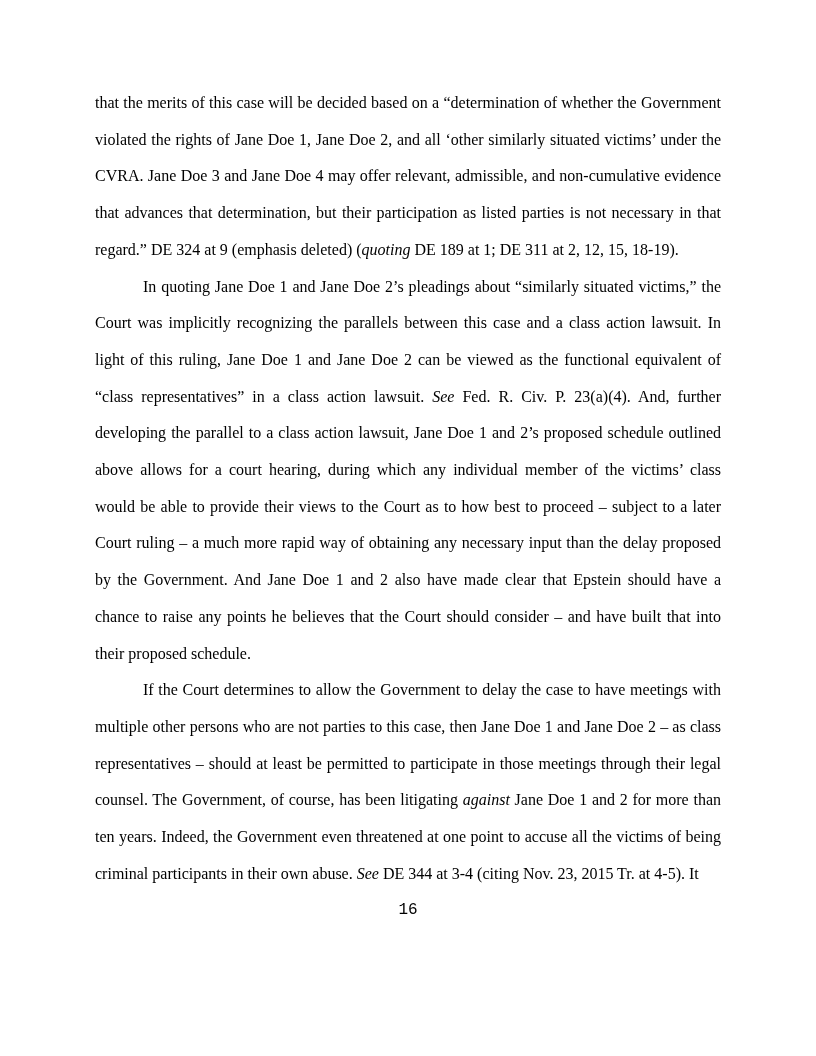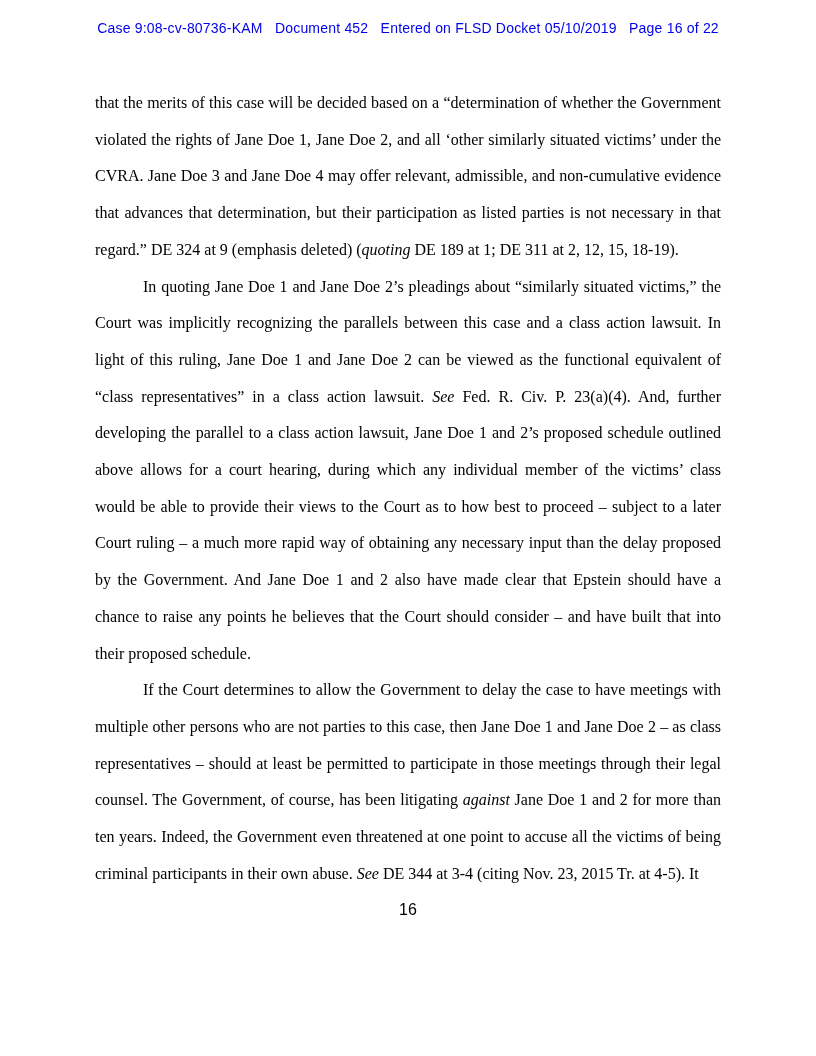--- a/index.html
+++ b/index.html
@@ -38,28 +38,27 @@
   .para { text-indent: 0; }
   .para.indent { text-indent: 48px; }
   .para em { font-style: italic; }
   .page-number {
     position: absolute;
     top: 901px;
     left: 0;
     width: 100%;
     text-align: center;
     font-size: 16px;
-    font-family: Liberation Sans, sans-serif;
+    font-family: Liberation Mono, monospace;
   }
 </style>
 </head>
 <body>
 
 <div class="page">
-  <div class="ecf-header">Case 9:08-cv-80736-KAM   Document 452   Entered on FLSD Docket 05/10/2019   Page 16 of 22</div>
 
   <div class="doc-body">
       <p class="para"><span>that the merits of this case will be decided based on a “determination of whether the Government violated the rights of Jane Doe 1, Jane Doe 2, and all ‘other similarly situated victims’ under the CVRA. Jane Doe 3 and Jane Doe 4 may offer relevant, admissible, and non-cumulative evidence that advances that determination, but their participation as listed parties is not necessary in that regard.”  DE 324 at 9 (emphasis deleted) (</span><em>quoting</em><span> DE 189 at 1; DE 311 at 2, 12, 15, 18-19).</span></p>
       <p class="para indent"><span>In quoting Jane Doe 1 and Jane Doe 2’s pleadings about “similarly situated victims,” the Court was implicitly recognizing the parallels between this case and a class action lawsuit.  In light of this ruling, Jane Doe 1 and Jane Doe 2 can be viewed as the functional equivalent of “class representatives” in a class action lawsuit.   </span><em>See</em><span> Fed. R. Civ. P. 23(a)(4). And, further developing the parallel to a class action lawsuit, Jane Doe 1 and 2’s proposed schedule outlined above allows for a court hearing, during which any individual member of the victims’ class would be able to provide their views to the Court as to how best to proceed – subject to a later Court ruling – a much more rapid way of obtaining any necessary input than the delay proposed by the Government.  And Jane Doe 1 and 2 also have made clear that Epstein should have a chance to raise any points he believes that the Court should consider – and have built that into their proposed schedule.</span></p>
       <p class="para indent"><span>If the Court determines to allow the Government to delay the case to have meetings with multiple other persons who are not parties to this case, then Jane Doe 1 and Jane Doe 2 – as class representatives – should at least be permitted to participate in those meetings through their legal counsel.  The Government, of course, has been litigating </span><em>against</em><span> Jane Doe 1 and 2 for more than ten years.  Indeed, the Government even threatened at one point to accuse all the victims of being criminal participants in their own abuse.  </span><em>See</em><span> DE 344 at 3-4 (citing Nov. 23, 2015 Tr. at 4-5). It</span></p>
     </div>
 
   <div class="page-number">16</div>
 </div>
 

